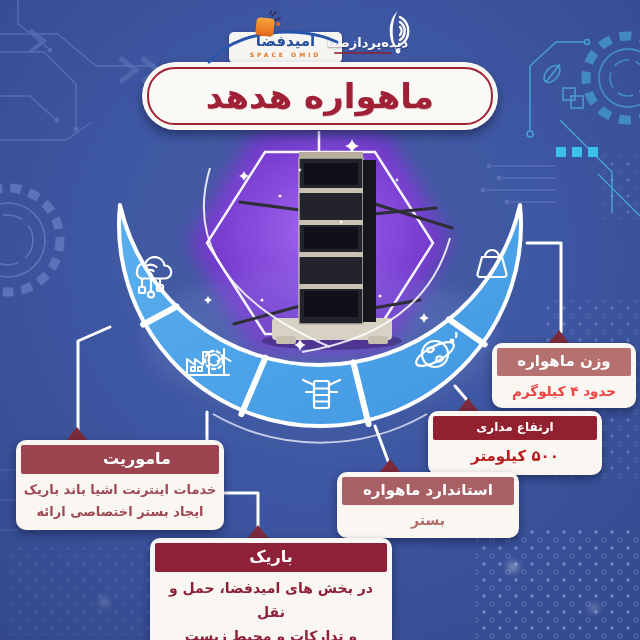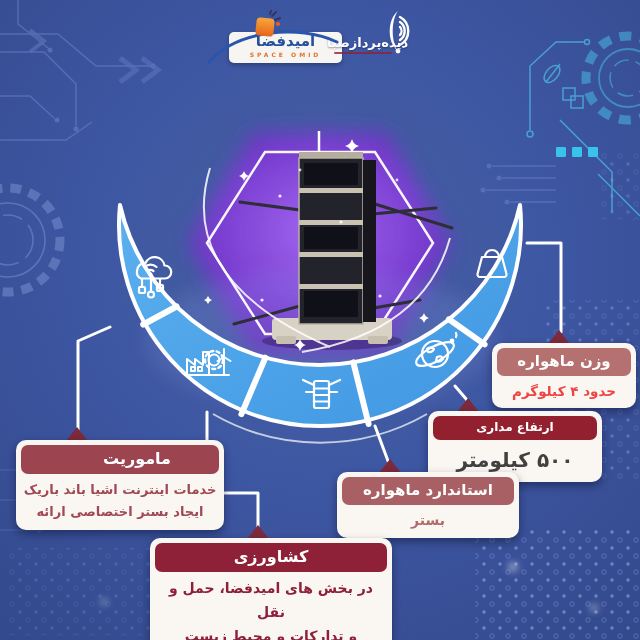--- a/index.html
+++ b/index.html
@@ -37,40 +37,40 @@
   .logo-saba-underline{position:absolute;left:334px;top:52px;width:58px;height:2px;background:#8e2138;opacity:.8;z-index:5;border-radius:2px;}
   .swoosh-omid{position:absolute;left:203px;top:18px;z-index:6;pointer-events:none;}
   .icon-omid{position:absolute;left:248px;top:10px;z-index:7;}
   .icon-saba{position:absolute;left:383px;top:9px;z-index:5;}
   
   .info-card{
     position:absolute;z-index:4;background:#faf7f3;border-radius:10px;
     box-shadow:0 4px 9px rgba(8,14,40,.45);padding:5px;text-align:center;direction:rtl;
   }
   .card-header{
-    border-radius:7px;color:#fff;font-weight:bold;padding:4px 6px 6px;line-height:1.2;
+    border-radius:2px;color:#fff;font-weight:bold;padding:4px 6px 6px;line-height:1.2;
   }
   .card-value{font-weight:bold;padding:5px 2px 2px;line-height:1.5;}
   .card-arrow{
     position:absolute;z-index:3;width:0;height:0;
     border-left:11px solid transparent;border-right:11px solid transparent;
     border-bottom:14px solid #7c2a3c;
   }
   .hdr-rose{background:#b4716f;}
   .hdr-darkred{background:#93202f;}
   .hdr-medrose{background:#a86065;}
   .hdr-maroon{background:#9c4450;padding-left:40px;}
   .hdr-crimson{background:#8e2138;}
   .card-weight{left:492px;top:343px;width:134px;}
   .card-weight .card-header{font-size:15px;}
   .card-weight .card-value{font-size:13.5px;color:#ef4444;}
   .arrow-weight{left:548px;top:330px;}
   .card-altitude{left:428px;top:411px;width:164px;}
   .card-altitude .card-header{font-size:12px;}
-  .card-altitude .card-value{font-size:20px;color:#404040;}
+  .card-altitude .card-value{font-size:15px;color:#b91c1c;}
   .arrow-altitude{left:457px;top:398px;}
   .card-standard{left:296px;top:472px;width:172px;margin-left:41px;}
   .card-standard .card-header{font-size:15px;}
   .card-standard .card-value{font-size:14px;color:#b06a6a;}
   .arrow-standard{left:379px;top:459px;}
   .card-mission{left:16px;top:440px;width:198px;}
   .card-mission .card-header{font-size:16px;}
   .card-mission .card-value{font-size:13px;color:#a04854;line-height:1.7;}
   .arrow-mission{left:66px;top:427px;}
   .card-application{left:150px;top:538px;width:232px;}
@@ -314,20 +314,25 @@
     <g stroke="#ffffff" stroke-width="2.4" fill="none" stroke-linecap="round">
       <path d="M17,8 a16,16 0 0 1 0,28"></path>
       <path d="M17,13 a11,11 0 0 1 0,18"></path>
       <path d="M17,18 a6,6 0 0 1 0,8"></path>
     </g>
     <circle cx="15" cy="42" r="2.4" fill="#ffffff"></circle>
   </svg>
   <div class="logo-saba-text">دیده‌پردازصبا</div>
   <div class="logo-saba-underline"></div>
 
+  <div class="title-banner">
+    <div class="inner">
+      <span>ماهواره هدهد</span>
+    </div>
+  </div>
 
   <div class="card-arrow arrow-weight"></div>
   <div class="info-card card-weight">
     <div class="card-header hdr-rose">وزن ماهواره</div>
     <div class="card-value">حدود ۴ کیلوگرم</div>
   </div>
 
   <div class="card-arrow arrow-altitude"></div>
   <div class="info-card card-altitude">
     <div class="card-header hdr-darkred">ارتفاع مداری</div>
@@ -344,20 +349,20 @@
   <div class="info-card card-mission">
     <div class="card-header hdr-maroon">ماموریت</div>
     <div class="card-value">
       <div>خدمات اینترنت اشیا باند باریک</div>
       <div>ایجاد بستر اختصاصی ارائه</div>
     </div>
   </div>
 
   <div class="card-arrow arrow-application"></div>
   <div class="info-card card-application">
-    <div class="card-header hdr-crimson">کشاورزی</div>
+    <div class="card-header hdr-crimson">باریک</div>
     <div class="card-value">
       <div>در بخش های امیدفضا، حمل و نقل</div>
       <div>و تدارکات و محیط زیست</div>
     </div>
   </div>
 
 </div>
 
 </body></html>

